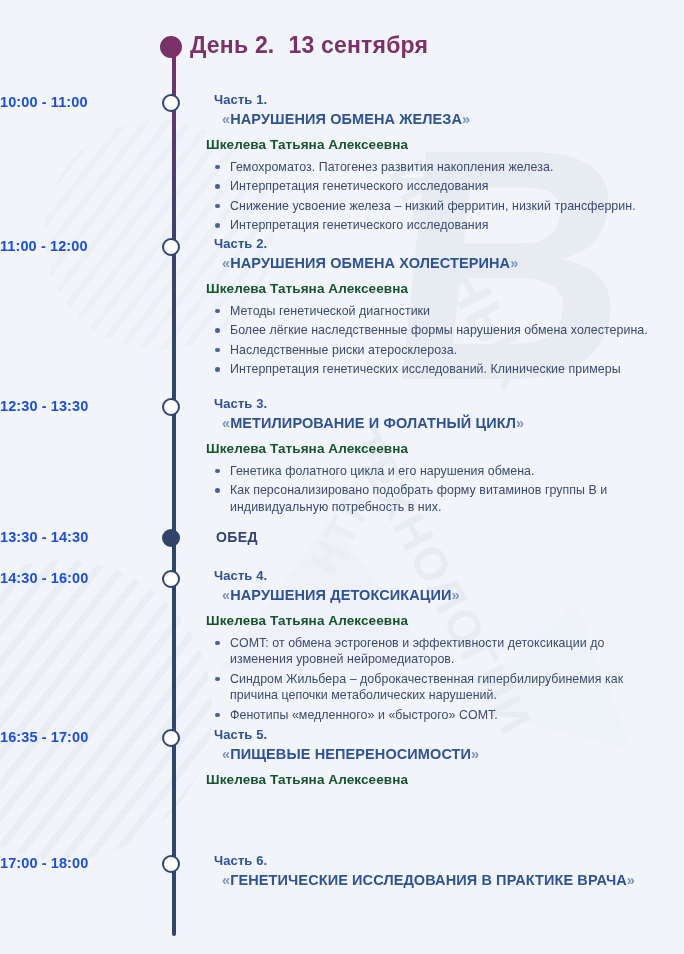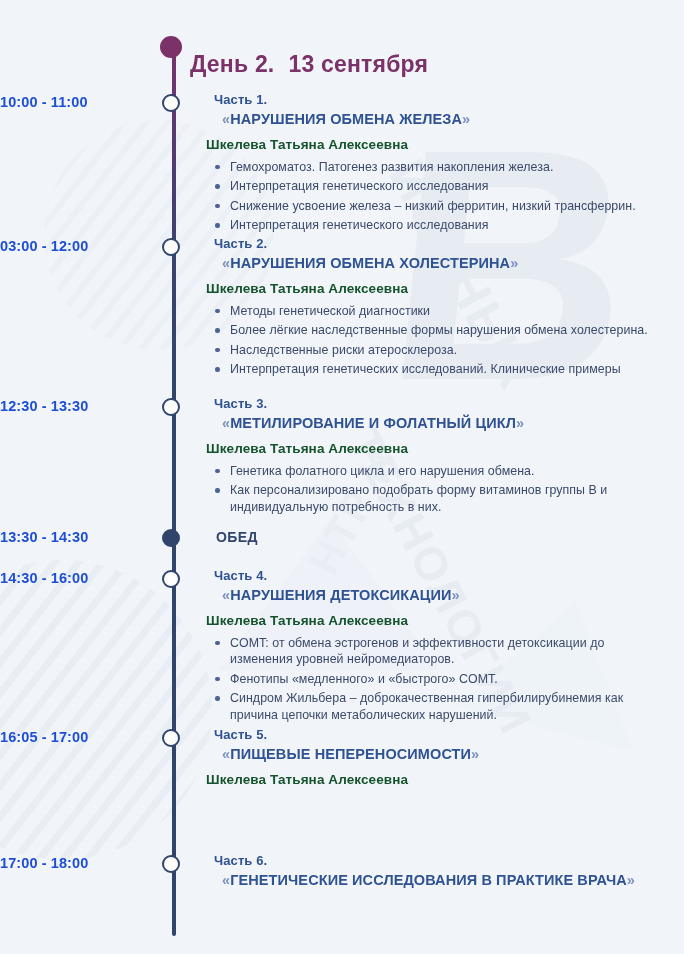--- a/index.html
+++ b/index.html
@@ -189,21 +189,20 @@
   }
 
   .day-title {
     position: absolute;
     left: 190px;
     font-size: 23px;
     font-weight: bold;
     color: #7b3268;
     letter-spacing: .2px;
     white-space: nowrap;
-    margin-top: 19px;
   }
   .day-title .gap { display: inline-block; width: 14px; }
 
   .part-no {
     font-size: 13px;
     font-weight: bold;
     color: #2f5293;
     margin: 0 0 4px 24px;
     letter-spacing: .1px;
   }
@@ -291,21 +290,21 @@
       <ul class="points">
         <li>Гемохроматоз. Патогенез развития накопления железа.</li>
         <li>Интерпретация генетического исследования</li>
         <li>Снижение усвоение железа – низкий ферритин, низкий трансферрин.</li>
         <li>Интерпретация генетического исследования</li>
       </ul>
     </div>
   </div>
 
   <div class="row" style="top:238px;">
-    <div class="time">03:00 - 12:00</div>
+    <div class="time">11:00 - 12:00</div>
     <div class="dot" style="top:0;"></div>
     <div class="content" style="top:-2px;">
       <div class="part-no">Часть 2.</div>
       <div class="part-title"><span class="q">«</span><span>НАРУШЕНИЯ ОБМЕНА ХОЛЕСТЕРИНА</span><span class="q">»</span></div>
       <div class="speaker">Шкелева Татьяна Алексеевна</div>
       <ul class="points">
         <li>Методы  генетической диагностики</li>
         <li>Более лёгкие наследственные формы нарушения обмена холестерина.</li>
         <li>Наследственные риски атеросклероза.</li>
         <li>Интерпретация генетических исследований.  Клинические примеры</li>
@@ -337,28 +336,28 @@
 
   <div class="row" style="top:570px;">
     <div class="time">14:30 - 16:00</div>
     <div class="dot" style="top:0;"></div>
     <div class="content" style="top:-2px;">
       <div class="part-no">Часть 4.</div>
       <div class="part-title"><span class="q">«</span><span>НАРУШЕНИЯ ДЕТОКСИКАЦИИ</span><span class="q">»</span></div>
       <div class="speaker">Шкелева Татьяна Алексеевна</div>
       <ul class="points">
         <li>COMT: от обмена эстрогенов и эффективности детоксикации до изменения уровней нейромедиаторов.</li>
+        <li>Синдром Жильбера – доброкачественная гипербилирубинемия как причина цепочки метаболических нарушений.</li>
         <li>Фенотипы «медленного» и «быстрого» COMT.</li>
-        <li>Синдром Жильбера – доброкачественная гипербилирубинемия как причина цепочки метаболических нарушений.</li>
       </ul>
     </div>
   </div>
 
   <div class="row" style="top:729px;">
-    <div class="time">16:05 - 17:00</div>
+    <div class="time">16:35 - 17:00</div>
     <div class="dot" style="top:0;"></div>
     <div class="content" style="top:-2px;">
       <div class="part-no">Часть 5.</div>
       <div class="part-title"><span class="q">«</span><span>ПИЩЕВЫЕ НЕПЕРЕНОСИМОСТИ</span><span class="q">»</span></div>
       <div class="speaker">Шкелева Татьяна Алексеевна</div>
     </div>
   </div>
 
   <div class="row" style="top:855px;">
     <div class="time">17:00 - 18:00</div>

